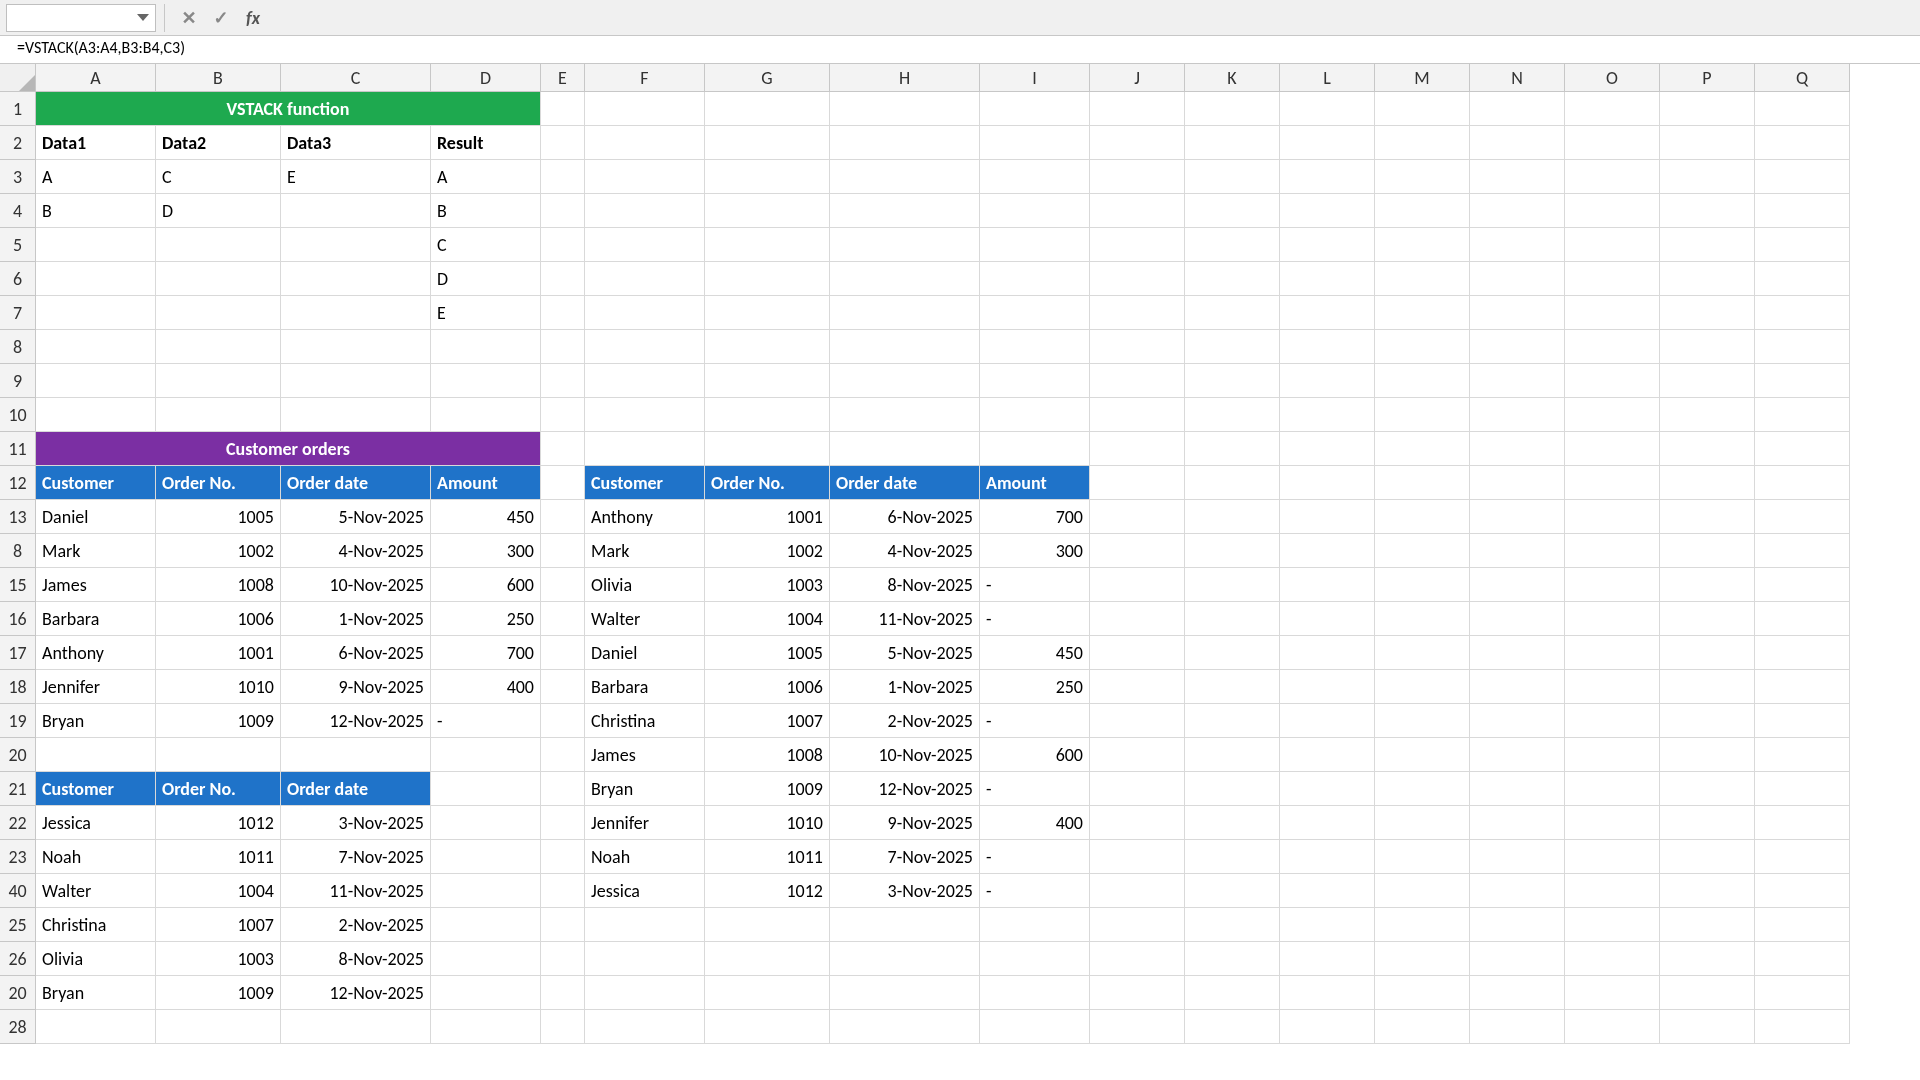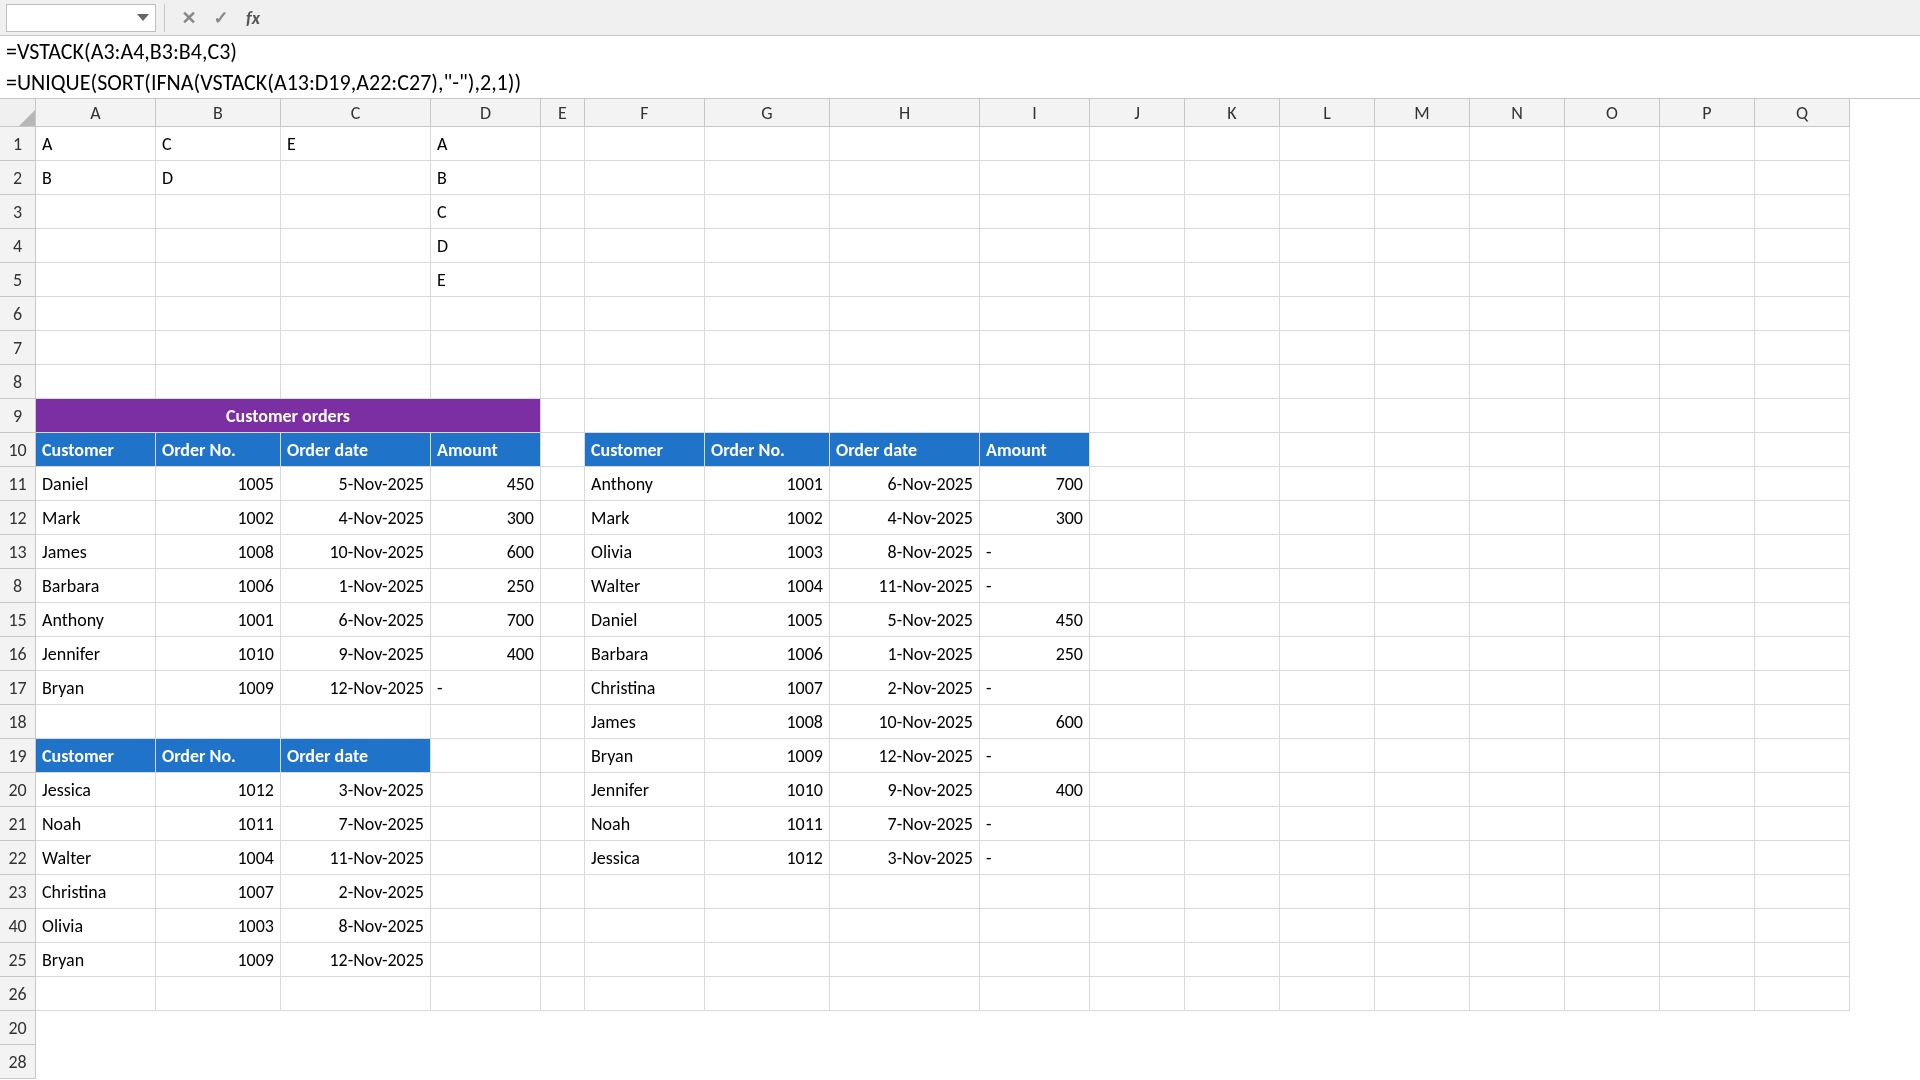--- a/index.html
+++ b/index.html
@@ -69,22 +69,23 @@
   }
   .fd-cellref {
     width: 388px;
     text-align: right;
     padding-right: 10px;
     font-weight: 700;
     font-size: 24px;
     color: #000;
   }
   .fd-formula {
-    font-size: 22px;
+    font-size: 16px;
     color: #000;
+    margin-left: 11px;
   }
   
   .grid-wrap {
     position: relative;
     display: flex;
     height: calc(100% - 112px);
   }
   .corner {
     width: 36px;
     height: 28px;
@@ -183,21 +184,20 @@
     <div class="fb-btn">✕</div>
     <div class="fb-btn">✓</div>
     <div class="fb-btn fb-fx">fx</div>
   </div>
 
   <div class="formula-display">
     <div class="fd-row">
       <div class="fd-formula">=VSTACK(A3:A4,B3:B4,C3)</div>
     </div>
     <div class="fd-row">
-      <div class="fd-formula">=UNIQUE(SORT(IFNA(VSTACK(A13:D19,A22:C27),"-"),2,1))</div>
     </div>
   </div>
 
   <div class="grid-wrap">
     <div class="corner">
       <svg width="16" height="16">
           <polygon points="16,0 16,16 0,16" fill="#b7b7b7"></polygon>
         </svg>
     </div>
     <div class="col-headers" id="col-headers">
@@ -244,20 +244,55 @@
         <div class="rh">22</div>
         <div class="rh">23</div>
         <div class="rh">40</div>
         <div class="rh">25</div>
         <div class="rh">26</div>
         <div class="rh">20</div>
         <div class="rh">28</div>
       </div>
     <div class="cells" id="cells">
         <div class="row">
+          <div class="cell hdr-green" style="width: 505px;">VSTACK function</div>
+          <div class="cell" style="width: 44px;"></div>
+          <div class="cell" style="width: 120px;"></div>
+          <div class="cell" style="width: 125px;"></div>
+          <div class="cell" style="width: 150px;"></div>
+          <div class="cell" style="width: 110px;"></div>
+          <div class="cell" style="width: 95px;"></div>
+          <div class="cell" style="width: 95px;"></div>
+          <div class="cell" style="width: 95px;"></div>
+          <div class="cell" style="width: 95px;"></div>
+          <div class="cell" style="width: 95px;"></div>
+          <div class="cell" style="width: 95px;"></div>
+          <div class="cell" style="width: 95px;"></div>
+          <div class="cell" style="width: 95px;"></div>
+        </div>
+        <div class="row">
+          <div class="cell bold" style="width: 120px;">Data1</div>
+          <div class="cell bold" style="width: 125px;">Data2</div>
+          <div class="cell bold" style="width: 150px;">Data3</div>
+          <div class="cell bold" style="width: 110px;">Result</div>
+          <div class="cell" style="width: 44px;"></div>
+          <div class="cell" style="width: 120px;"></div>
+          <div class="cell" style="width: 125px;"></div>
+          <div class="cell" style="width: 150px;"></div>
+          <div class="cell" style="width: 110px;"></div>
+          <div class="cell" style="width: 95px;"></div>
+          <div class="cell" style="width: 95px;"></div>
+          <div class="cell" style="width: 95px;"></div>
+          <div class="cell" style="width: 95px;"></div>
+          <div class="cell" style="width: 95px;"></div>
+          <div class="cell" style="width: 95px;"></div>
+          <div class="cell" style="width: 95px;"></div>
+          <div class="cell" style="width: 95px;"></div>
+        </div>
+        <div class="row">
           <div class="cell" style="width: 120px;">A</div>
           <div class="cell" style="width: 125px;">C</div>
           <div class="cell" style="width: 150px;">E</div>
           <div class="cell" style="width: 110px;">A</div>
           <div class="cell" style="width: 44px;"></div>
           <div class="cell" style="width: 120px;"></div>
           <div class="cell" style="width: 125px;"></div>
           <div class="cell" style="width: 150px;"></div>
           <div class="cell" style="width: 110px;"></div>
           <div class="cell" style="width: 95px;"></div>

